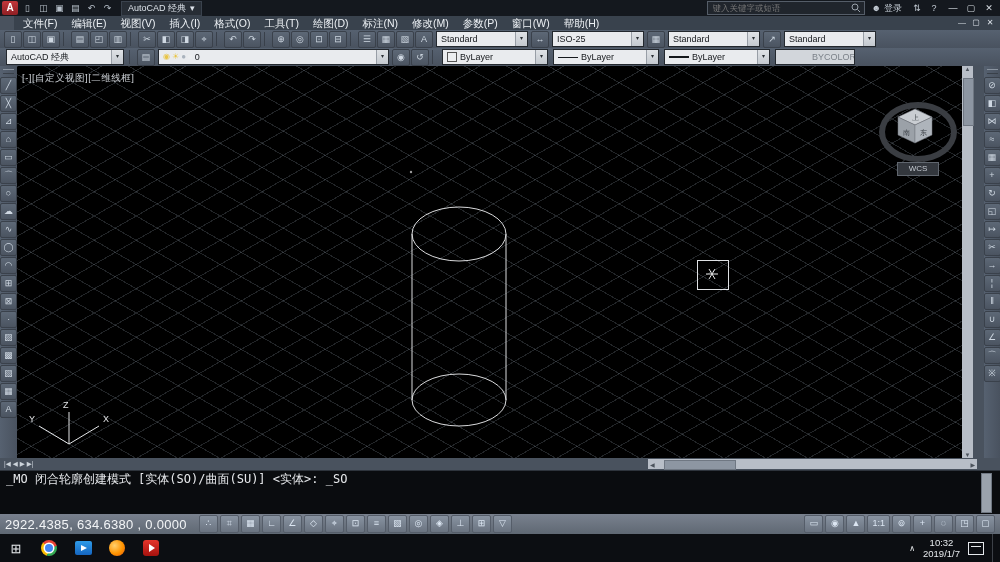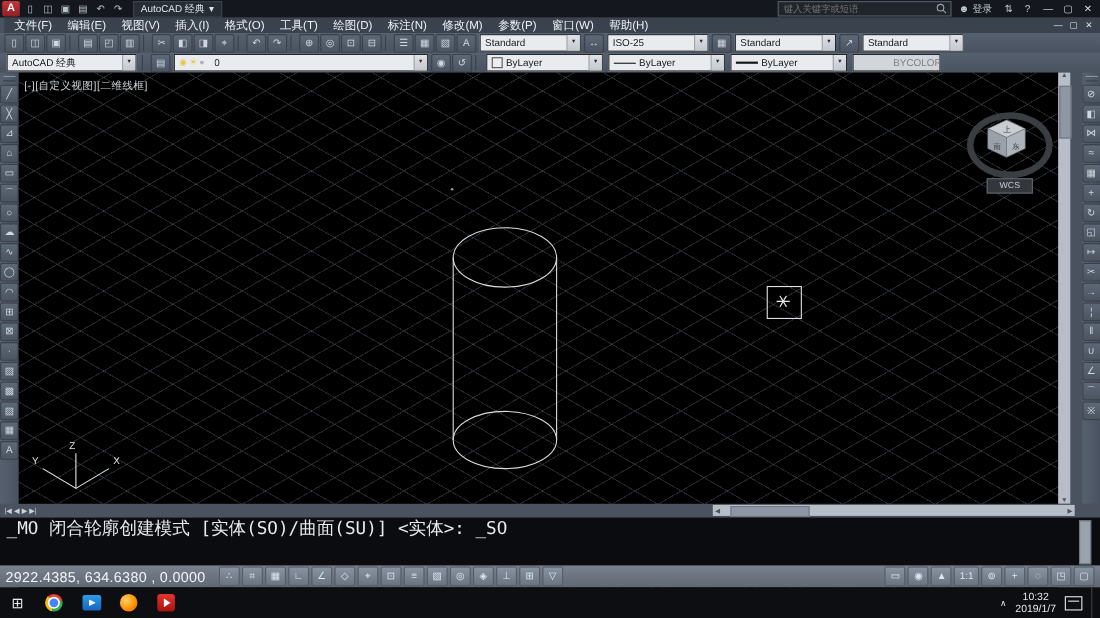--- a/index.html
+++ b/index.html
@@ -19,21 +19,21 @@
   .tsearchbox{display:flex;align-items:center;width:150px;height:12px;background:#20252c;
               border:1px solid #555d68;padding:0 3px;gap:14px;}
   .tsearchbox input{flex:1;background:transparent;border:none;outline:none;color:#c7ced6;
                     font-size:8.5px;font-family:inherit;min-width:0;}
   .tb-ic{width:16px;text-align:center;color:#c2cad3;font-size:9px;line-height:14px;}
   .signin{display:flex;align-items:center;gap:3px;color:#c2cad3;font-size:9px;padding:0 5px;}
   .winbtns{display:flex;}
   .winbtns span{width:18px;height:14px;text-align:center;line-height:14px;font-size:9px;color:#d6dce2;}
 
   
-  .menubar{position:absolute;top:16px;left:4px;right:0;height:14px;background:#39424d;display:flex;
+  .menubar{position:absolute;top:16px;left:14px;right:0;height:14px;background:#39424d;display:flex;
            align-items:center;font-size:10.5px;color:#edf1f5;padding-left:2px;}
   .menu-item{padding:0 7px;height:14px;line-height:14px;white-space:nowrap;}
   .docbtns{margin-left:auto;display:flex;padding-right:3px;}
   .docbtns span{width:14px;text-align:center;font-size:8px;color:#dbe1e8;line-height:14px;}
 
   
   .toolbar{position:absolute;left:0;right:0;display:flex;align-items:center;
            background:linear-gradient(#566170,#49525f);padding-left:4px;gap:1px;}
   #toolbar1{top:30px;height:18px;}
   #toolbar2{top:48px;height:18px;}
@@ -89,21 +89,21 @@
   
   .tabrow{position:absolute;left:0;right:0;top:458px;height:12px;background:#49525e;display:flex;
           align-items:center;font-size:9.5px;}
   .tabnav{display:flex;gap:2px;padding:0 4px;color:#ccd3da;font-size:6.5px;}
   .tab{padding:0 7px;line-height:12px;color:#e2e6eb;}
   .tab.active{background:#d8dce1;color:#14171b;font-weight:bold;}
   .tabslash{color:#9aa3ad;}
 
   
   .cmd{position:absolute;left:0;right:0;top:470px;height:44px;background:#0a0c0f;border-top:1px solid #2e343c;
-       padding:2px 6px;font-family:"DejaVu Sans Mono",monospace;font-size:16px;color:#e7e9ec;}
+       padding:2px 6px;font-family:"DejaVu Sans Mono",monospace;font-size:12px;color:#e7e9ec;}
   .cmdline{line-height:13px;white-space:pre;}
   .caret{display:inline-block;width:7px;height:10px;background:#e7e9ec;vertical-align:-1px;margin-left:2px;}
   .cmdscroll{position:absolute;right:8px;top:473px;width:9px;height:38px;background:#9aa2ac;border:1px solid #6f7782;}
 
   
   .status{position:absolute;left:0;right:0;top:514px;height:20px;
           background:linear-gradient(#79818e,#5f6873);display:flex;align-items:center;padding:0 5px;gap:2px;}
   .coords{font-size:13px;color:#f3f5f7;margin-right:10px;letter-spacing:.3px;white-space:nowrap;}
   .sbtn{width:17px;height:16px;font-size:9px;line-height:15px;text-align:center;color:#dce6f2;
         background:linear-gradient(#8893a1,#6a7380);border:1px solid #555d69;border-radius:2px;}

